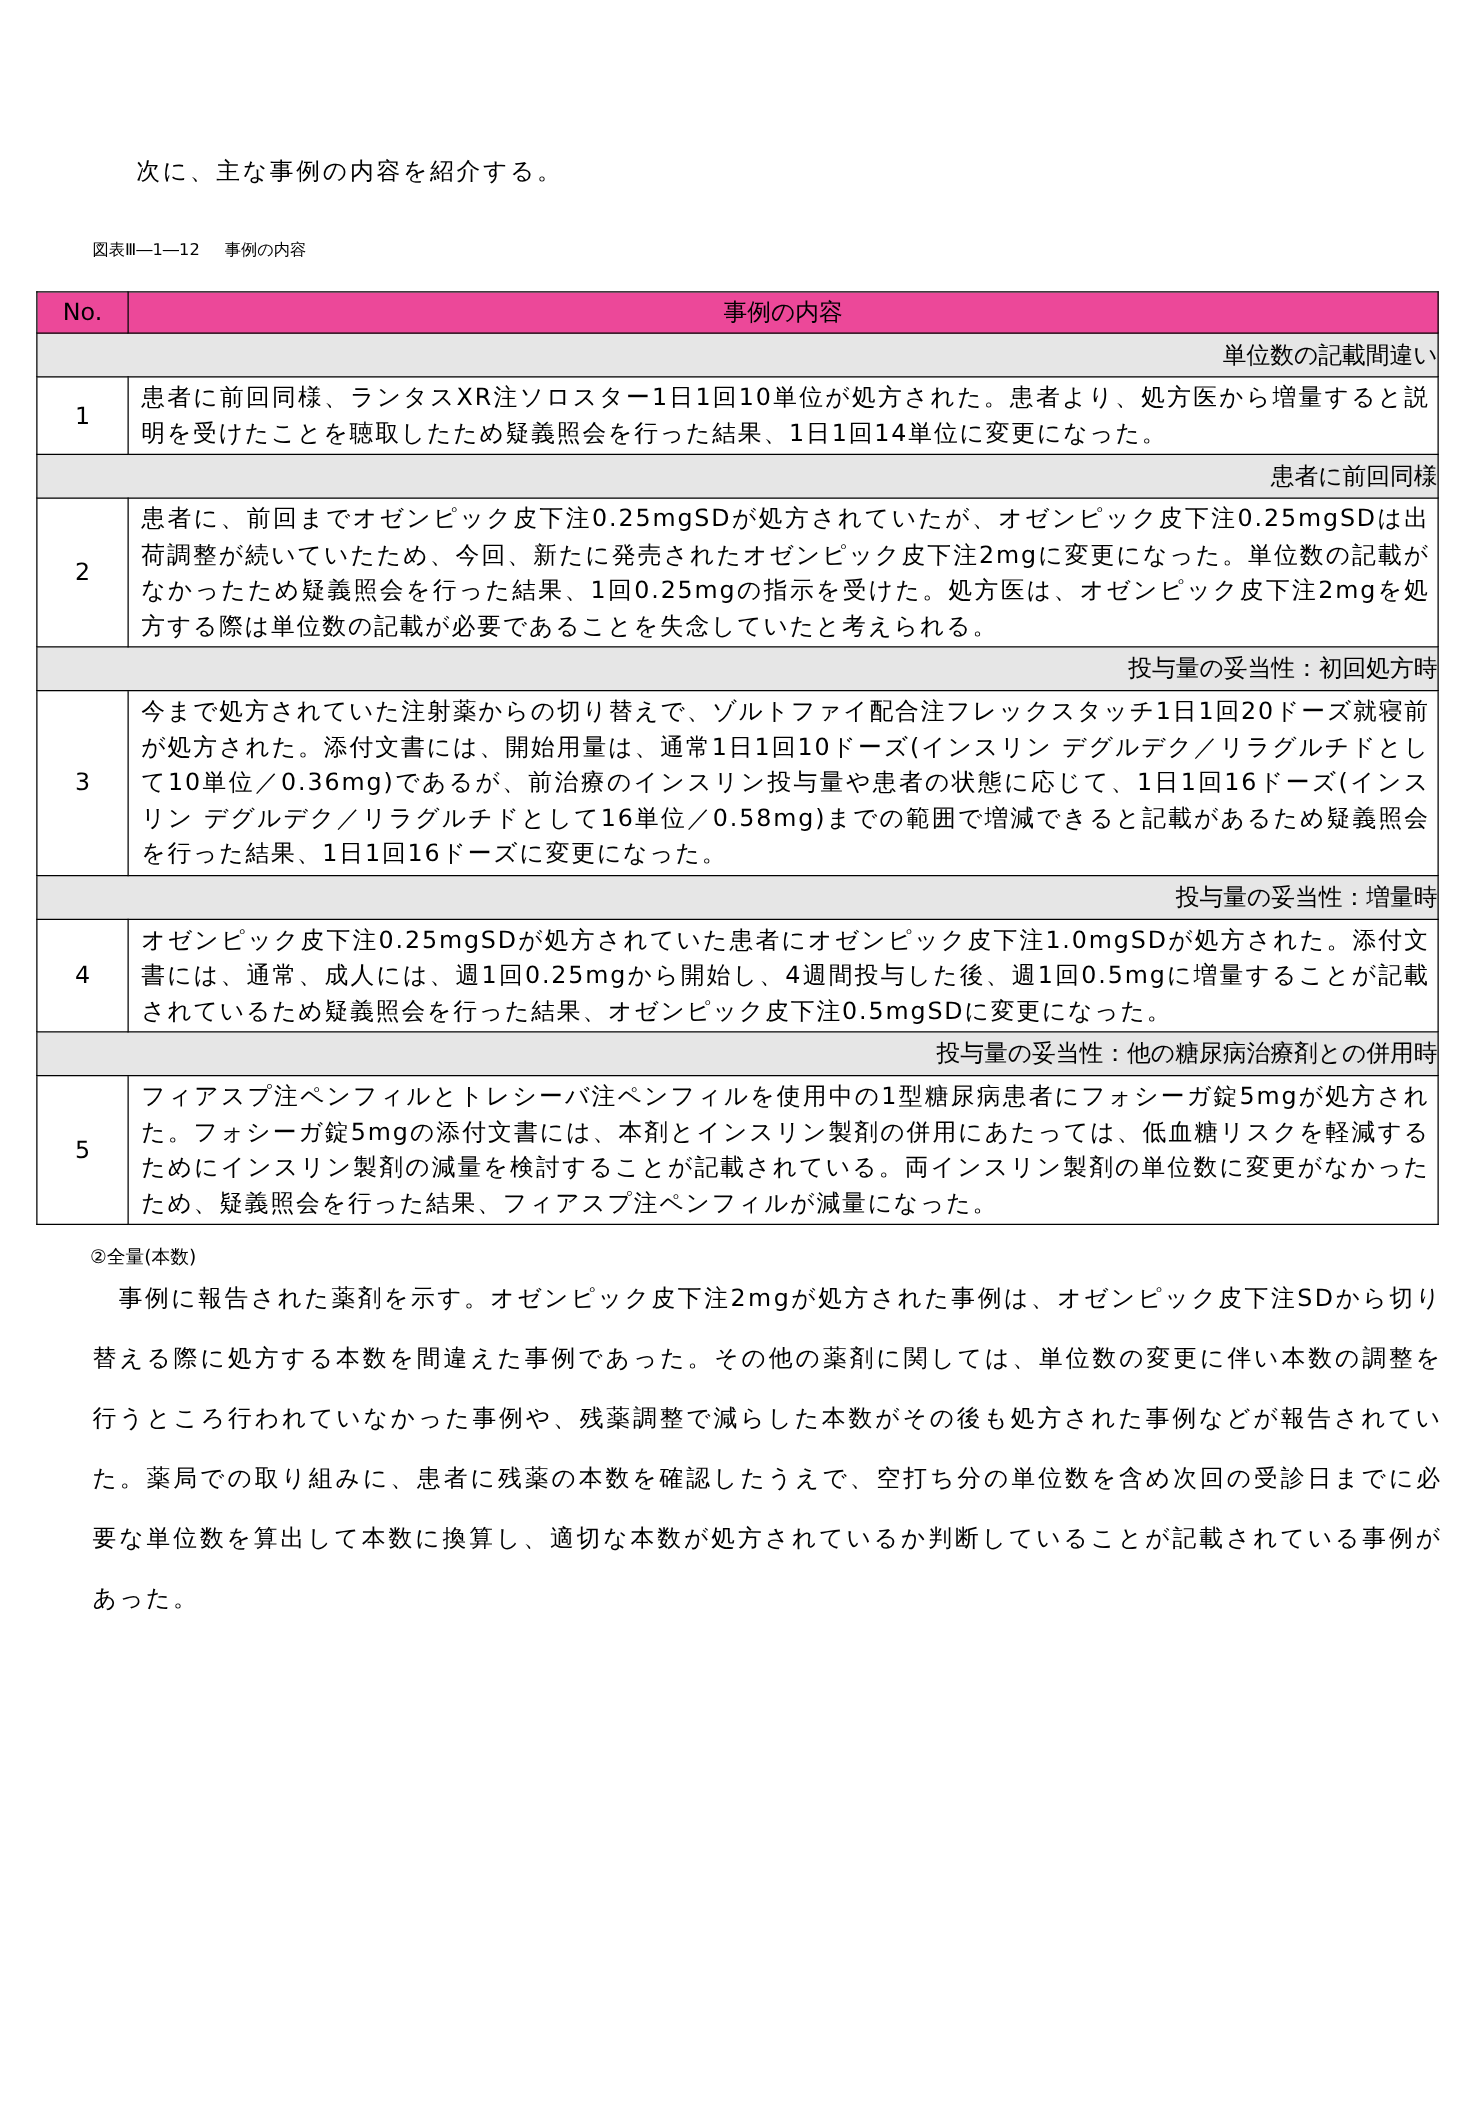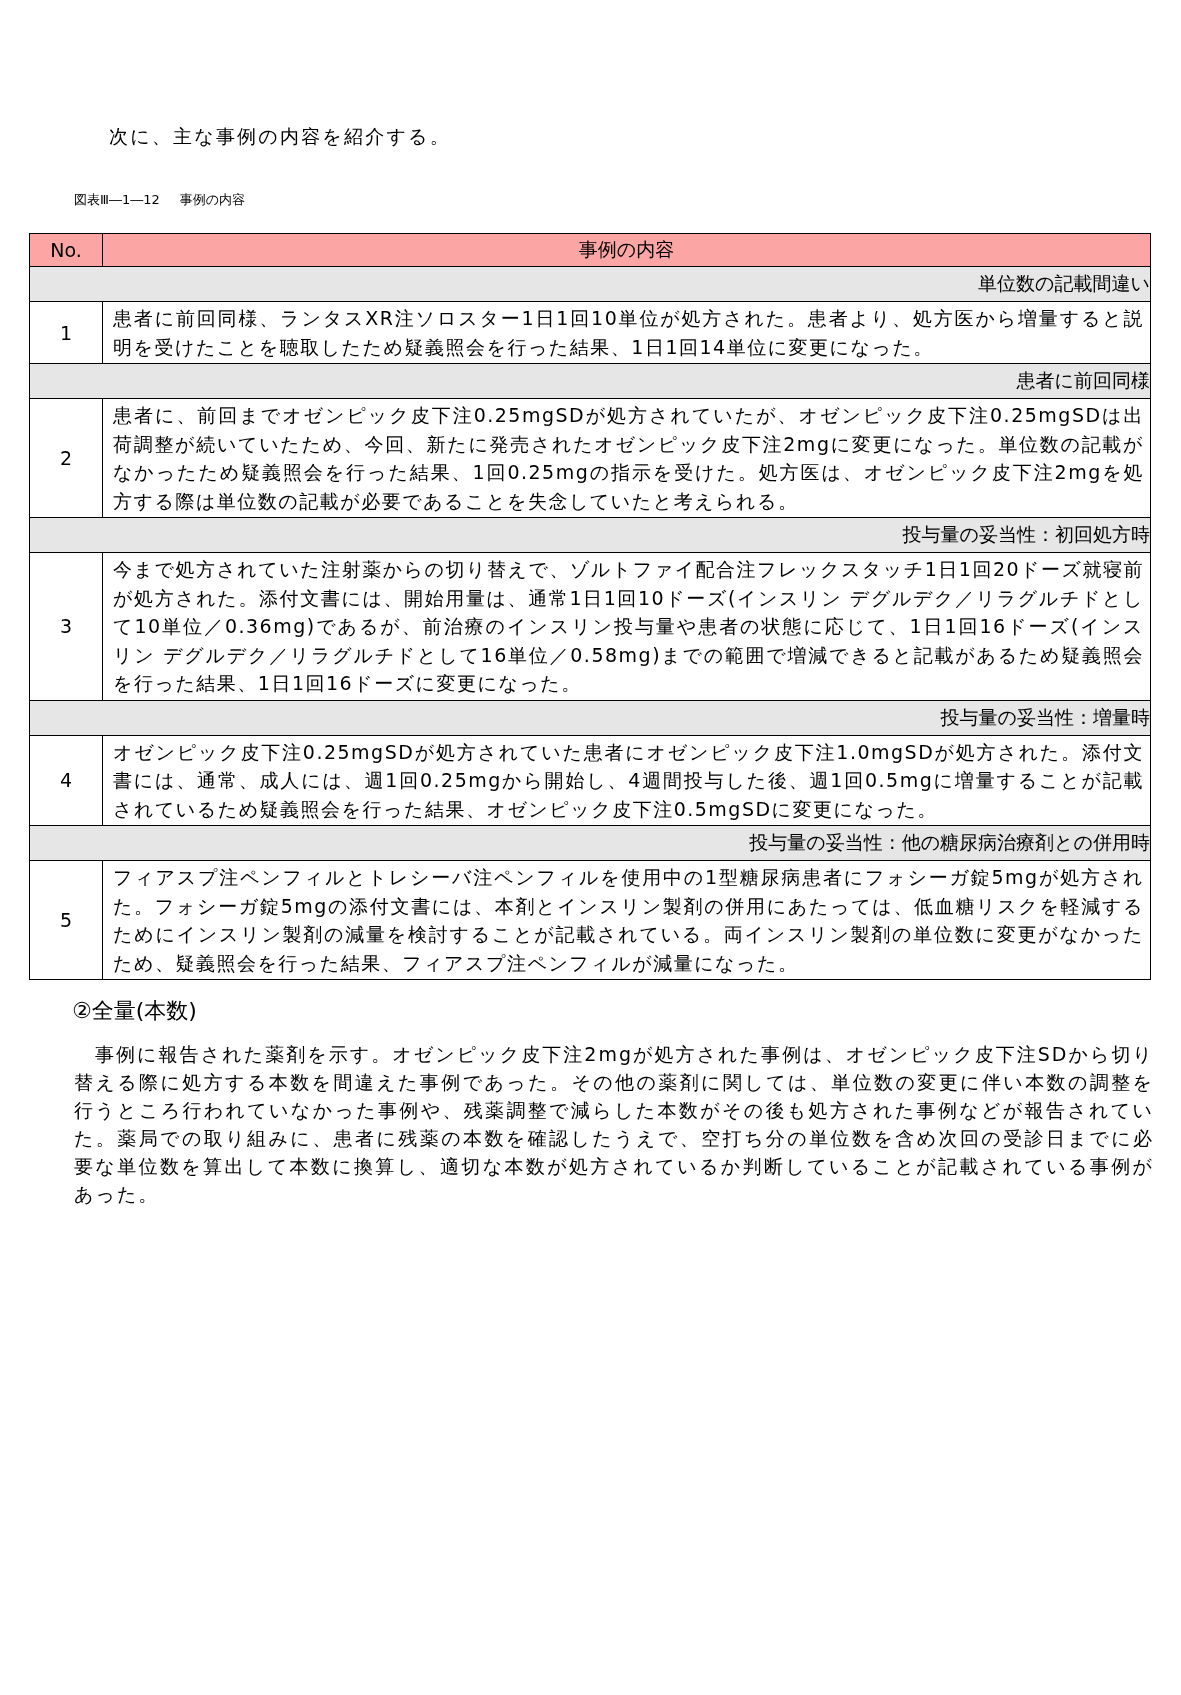--- a/index.html
+++ b/index.html
@@ -20,34 +20,34 @@
   table.cases {
     position: absolute; left: 29px; top: 233px;
     width: 1122px; border-collapse: collapse;
     font-size: 19px; table-layout: fixed;
   }
   table.cases td, table.cases th {
     border: 1.5px solid #000; padding: 0;
     font-weight: normal; vertical-align: middle;
   }
   table.cases col.no { width: 73px; }
-  tr.head th { background: #fca5a5; height: 32px; text-align: center; }
+  tr.head th { background: #ec4899; height: 32px; text-align: center; }
   tr.cat td { background: #e6e6e6; height: 34px; padding-left: 11px; text-align: right; }
   tr.row td.num { text-align: center; }
   tr.row td.body {
     padding: 2px 6px 2px 10px; line-height: 28.5px;
     letter-spacing: 1.5px; text-align: justify; margin-left: 16px;
   }
   .section-head {
     position: absolute; left: 72px; top: 996px;
-    font-size: 22px; white-space: nowrap;
+    font-size: 15px; white-space: nowrap;
   }
   .para {
-    position: absolute; left: 74px; top: 1040px; width: 1080px;
-    font-size: 19px; line-height: 28px; letter-spacing: 2px;
+    position: absolute; left: 74px; top: 1015px; width: 1080px;
+    font-size: 19px; line-height: 48px; letter-spacing: 2px;
     text-indent: 21px; text-align: justify;
   }
 </style>
 </head>
 <body>
 
 <div class="intro">次に、主な事例の内容を紹介する。</div>
 
 <div class="caption">
   <span>図表Ⅲ―1―12</span><span class="gap"></span><span>事例の内容</span>

